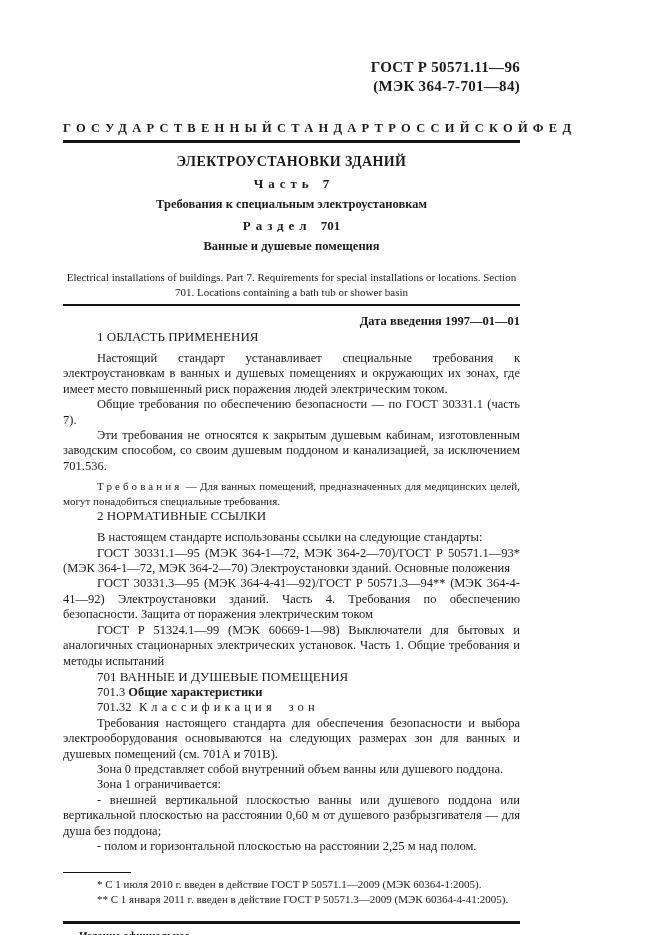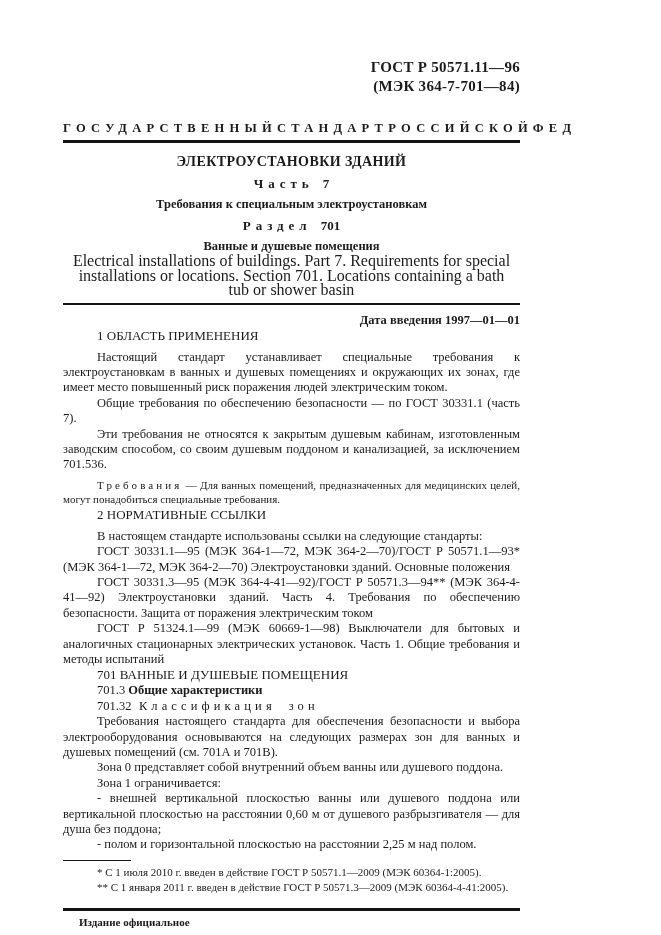--- a/index.html
+++ b/index.html
@@ -13,32 +13,32 @@
   .banner{display:flex;justify-content:space-between;margin-top:25px;font-weight:bold;font-size:12.5px;align-items:center;}
   .banner span{letter-spacing:0.42em;white-space:nowrap;}
   .rule-thick{height:3px;background:#131313;margin-top:4px;}
   .rule-thin{height:2px;background:#131313;margin-top:5px;}
   .title-block{text-align:center;font-weight:bold;}
   .t-main{font-size:14px;margin-top:11px;letter-spacing:0.03em;}
   .t-part{font-size:13px;margin-top:6px;}
   .t-part .sp{letter-spacing:0.38em;}
   .t-part .num{margin-left:0.7em;}
   .t-sub{font-size:12.5px;margin-top:5px;}
-  .t-eng{font-weight:normal;font-size:16px;line-height:14.5px;margin:0 auto 0;max-width:450px;text-align:center;}
+  .t-eng{font-weight:normal;font-size:11px;line-height:14.5px;margin:16px auto 0;max-width:450px;text-align:center;}
   .date-line{font-weight:bold;font-size:12.5px;text-align:right;margin-top:8px;}
   .h-sec{font-weight:normal;font-size:13px;padding-left:34px;}
   .body-p{font-size:12.5px;line-height:15.4px;text-align:justify;text-indent:34px;margin:0;}
   .first-p{margin-top:6px;}
   .note-p{font-size:11px;line-height:14.5px;text-align:justify;text-indent:34px;margin:5px 0 0 0;}
   .note-label{letter-spacing:0.28em;}
   .sub-num{font-size:12.5px;}
   .sub-line{margin:0;text-indent:34px;font-size:12.5px;line-height:15.4px;}
   .sub-line .bold{font-weight:bold;margin-top:42px;}
   .spaced{letter-spacing:0.33em;word-spacing:0.45em;margin-left:0.6em;}
-  .footnote-block{margin-top:7px;}
+  .footnote-block{margin-top:18px;}
   .footnote-rule{width:68px;height:1px;background:#131313;}
   .footnote{font-size:11px;line-height:14.8px;text-indent:34px;margin:0;text-align:left;}
   .footnote.first{margin-top:4px;}
   .footer-rule{height:3px;background:#131313;margin-top:14px;}
   .edition{font-weight:bold;font-size:11px;margin-top:5px;margin-left:16px;}
   .page-numbers{display:grid;grid-template-columns:1fr 1fr 1fr;font-size:12.5px;margin-top:9px;}
   .page-numbers .c{text-align:center;}
   .page-numbers .r{text-align:right;}
 </style>
 </head>

